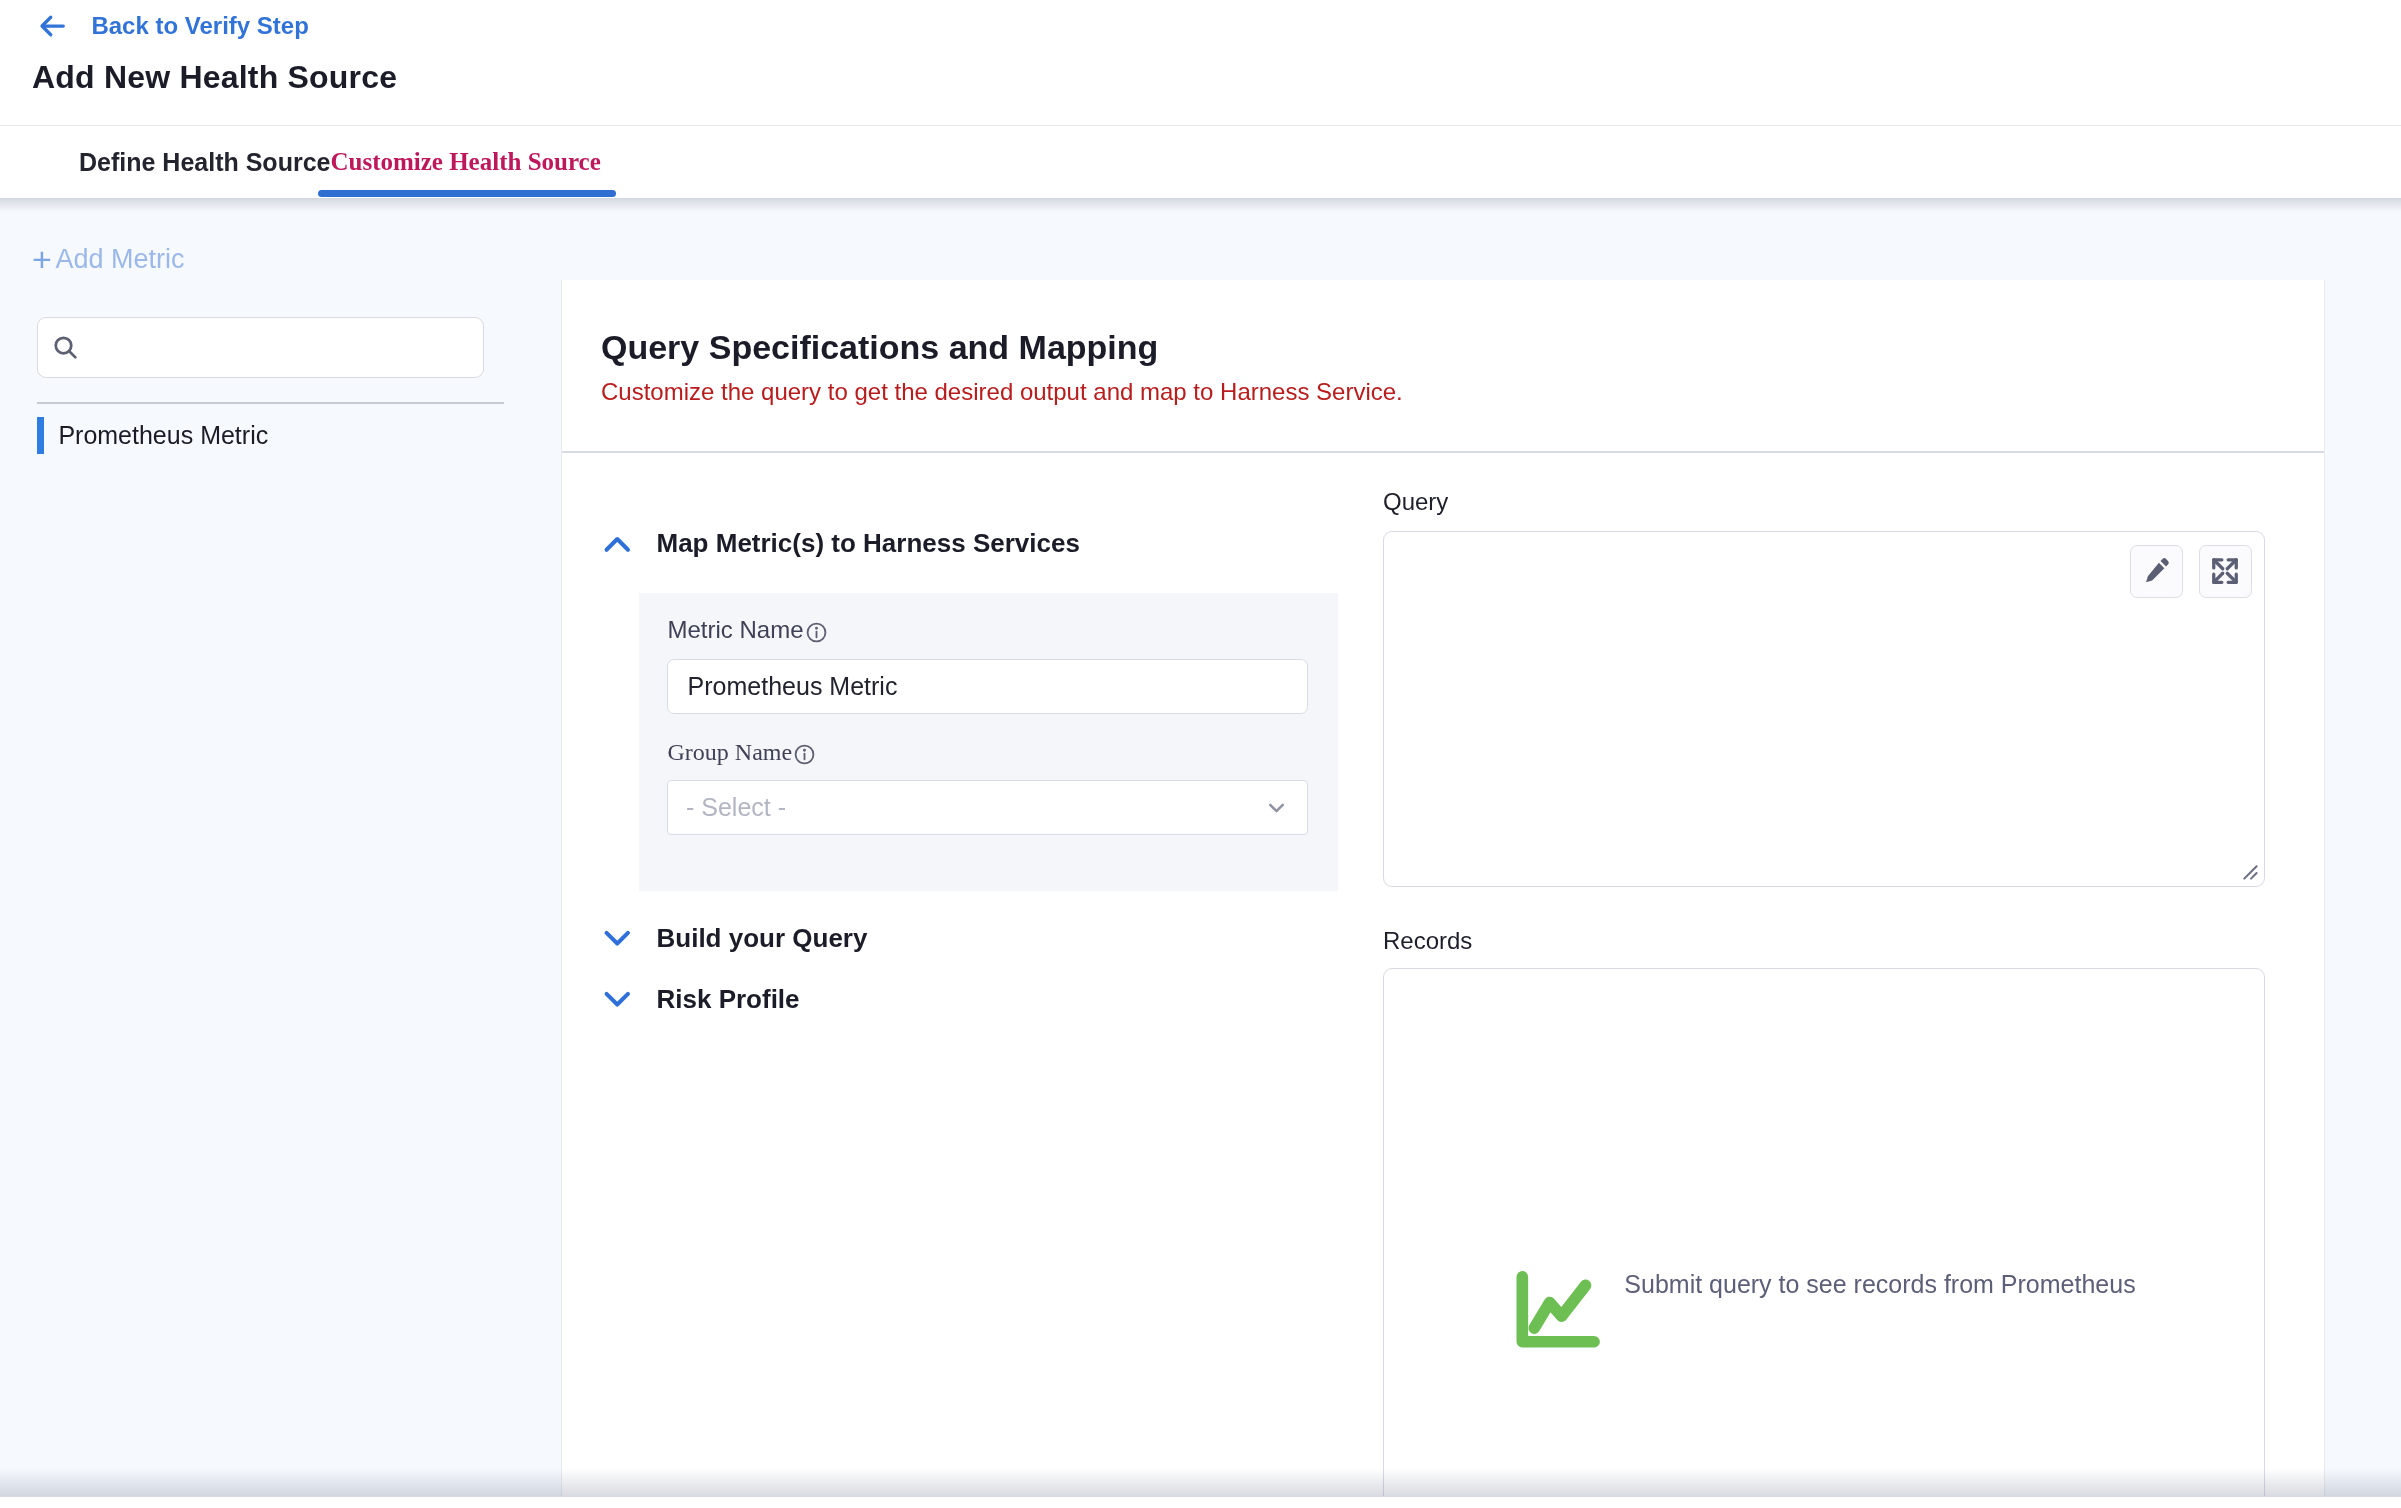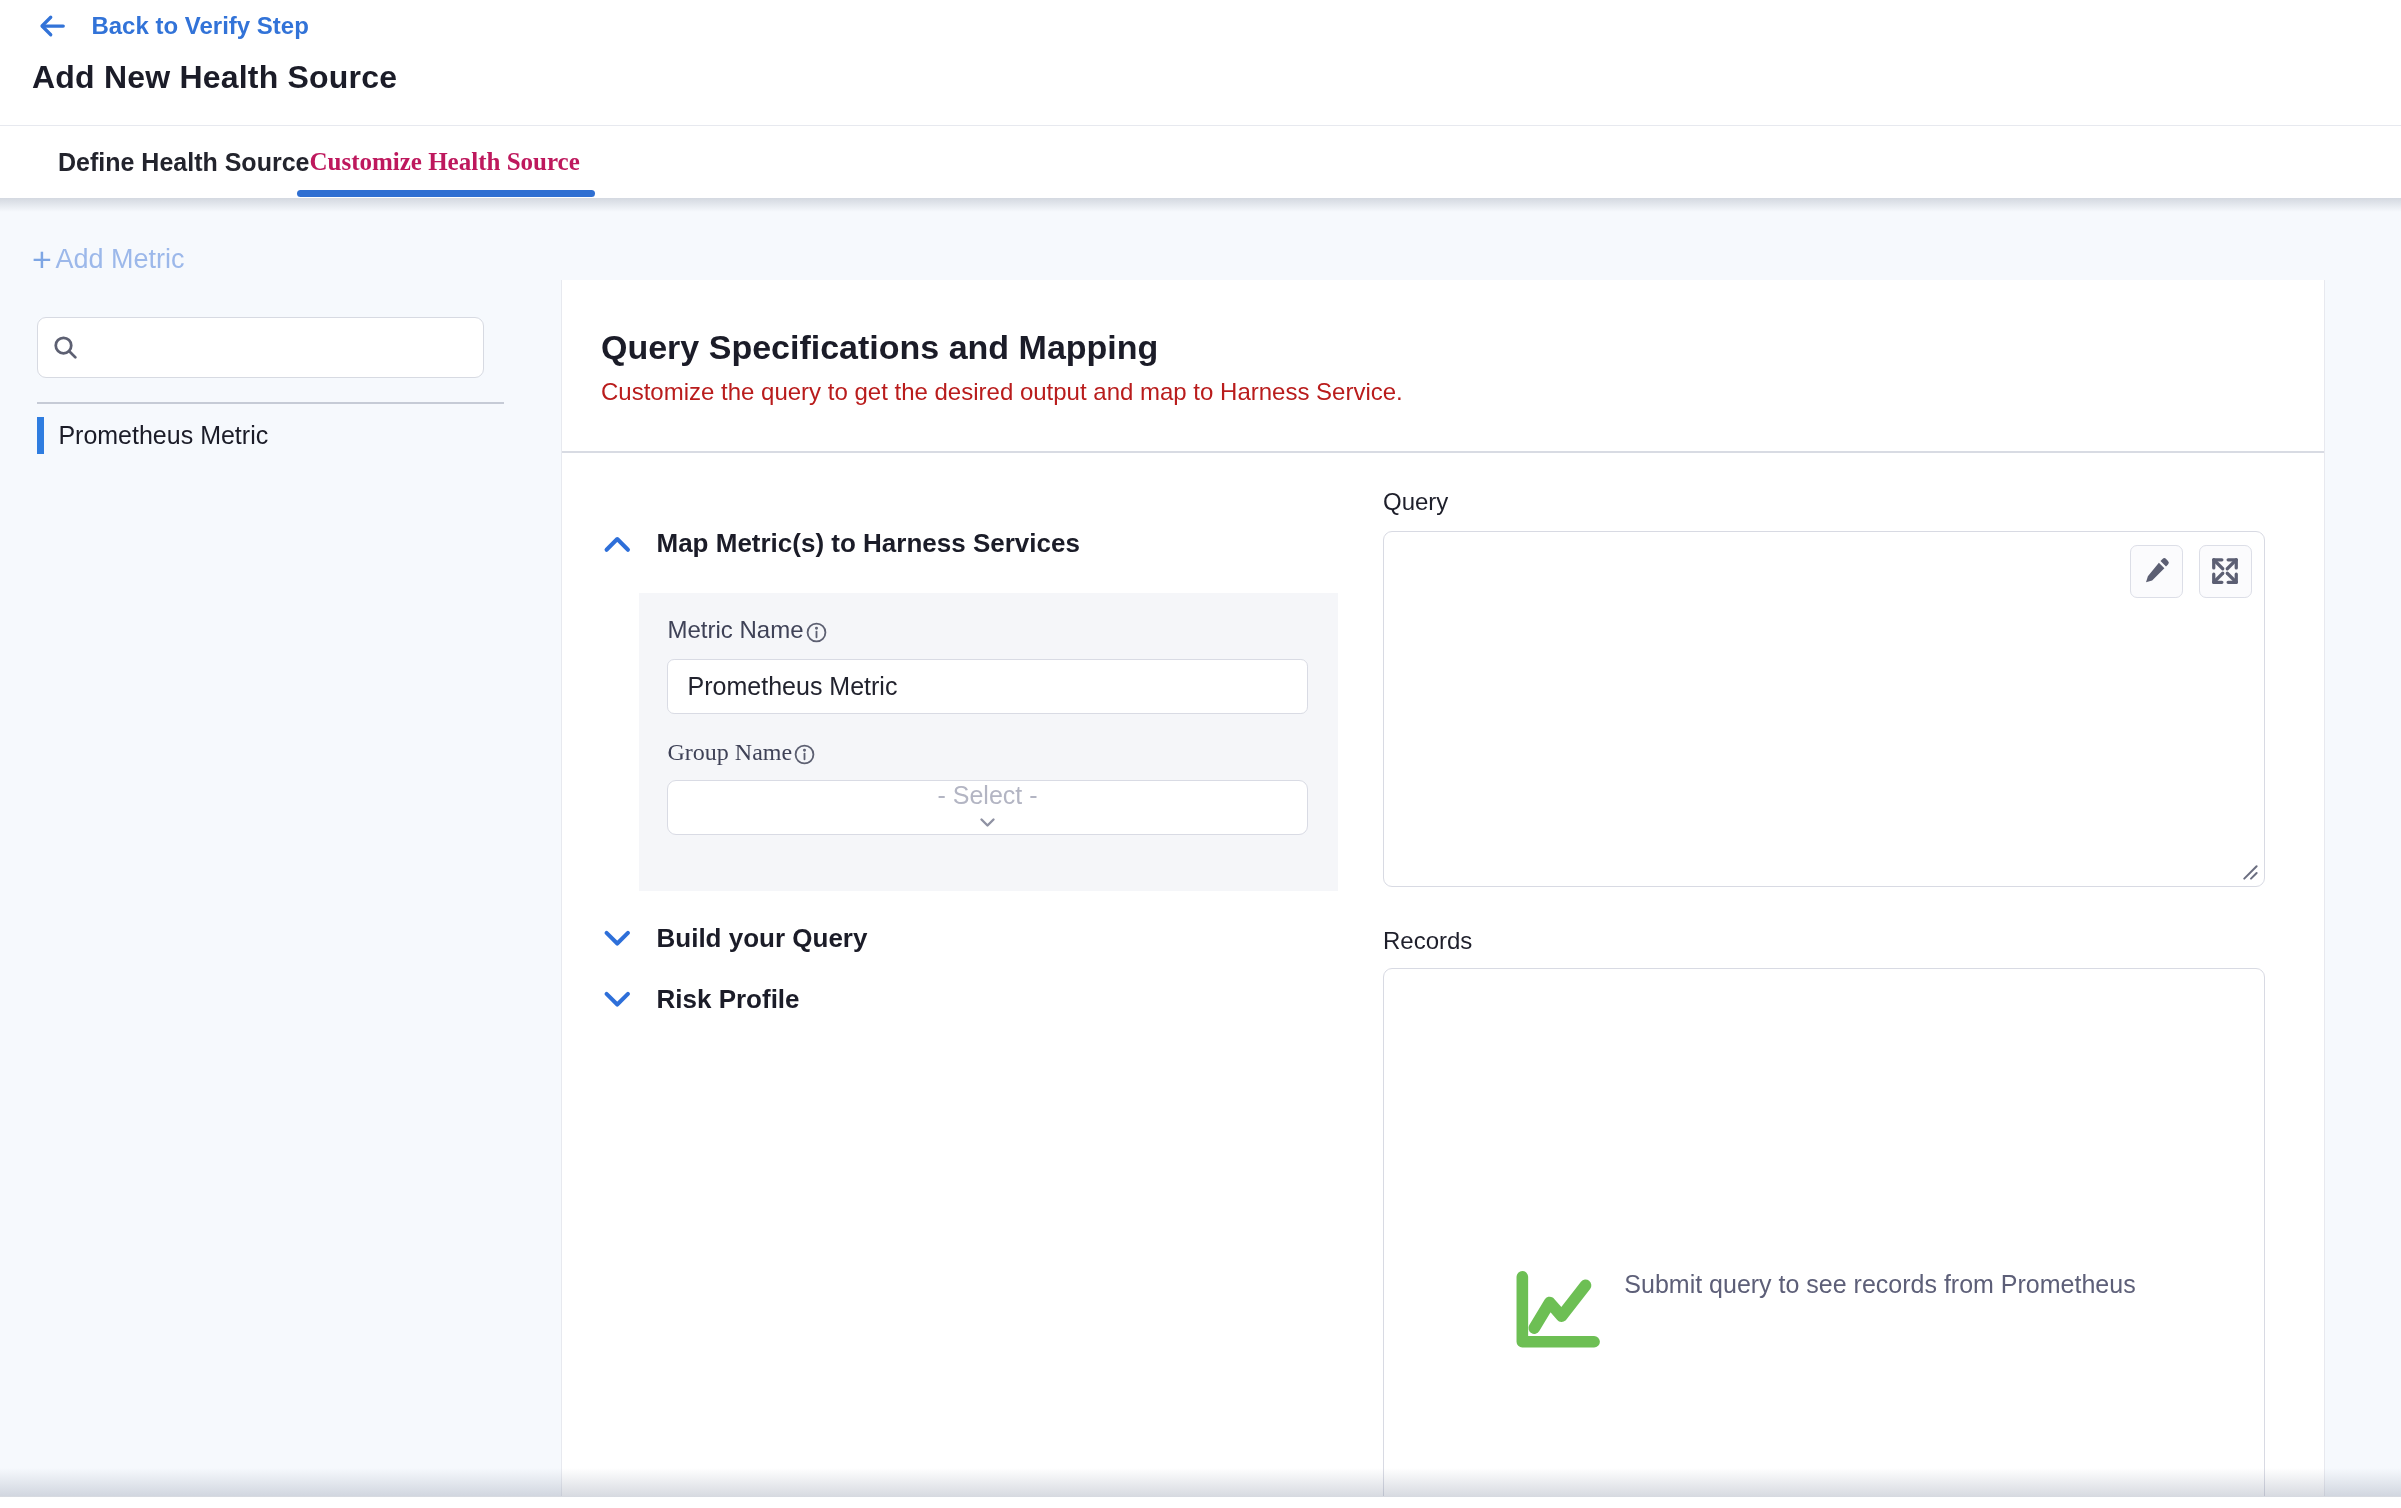--- a/index.html
+++ b/index.html
@@ -22,21 +22,21 @@
   .back-arrow { width:36px; height:30px; }
   .page-title { position:absolute; top:59px; left:32px; font-size:32px; font-weight:700; color:#1b1c28; letter-spacing:0.2px; }
 
   
   .tabbar {
     position:absolute; top:125px; left:0; width:100%; height:73px;
     background:#fff; border-top:0.9px solid #e7e9ef;
     display:flex; align-items:center;
   }
   .tab { font-size:25px; font-weight:700; color:#23242d; position:relative; cursor:pointer; }
-  .tab-define { margin-left:58px; }
+  .tab-define { margin-left:79px; }
   .tab-customize { color:#be185d;font-family:Liberation Serif, serif; }
   .tab.active::after {
     content:""; position:absolute; left:-12.5px; right:-15px; bottom:-20.5px;
     height:6.2px; border-radius:3.6px; background:#2f6fd2;
   }
   .tab-shadow {
     position:absolute; top:198px; left:0; width:100%; height:14.3px; z-index:4;
     background:linear-gradient(to bottom, rgba(90,100,122,.22), rgba(90,100,122,0));
     pointer-events:none;
   }
@@ -103,23 +103,23 @@
   .label-metric { top:23px; }
   .label-group  { top:146px;font-family:Liberation Serif, serif; }
   .field-label-row svg { width:23px; height:23px; }
   .text-input {
     position:absolute; left:28px; top:66px; width:641px; height:55px;
     border:1.8px solid #d9dbe4; border-radius:7.1px; background:#fff;
     font-family:inherit; font-size:25px; color:#22232e; padding:0 19.6px; outline:none;
   }
   .select-box {
     position:absolute; left:28px; top:187px; width:641px; height:55px;
-    border:1.8px solid #d9dbe4; border-radius:9px; background:#fff;
+    border:1.8px solid #d9dbe4; border-radius:4px; background:#fff;
     display:flex; align-items:center; justify-content:space-between;
-    padding:0 18px; cursor:pointer;flex-direction:column;
+    padding:0 18px; cursor:pointer;
   }
   .select-box .placeholder { font-size:25px; color:#b3b5c3; }
   .select-box svg { width:25px; height:25px; }
 
   
   .query-label, .records-label {
     position:absolute; left:821px; font-size:24px; color:#1e1f2b;
   }
   .query-label { top:208px; }
   .records-label { top:647px; }

